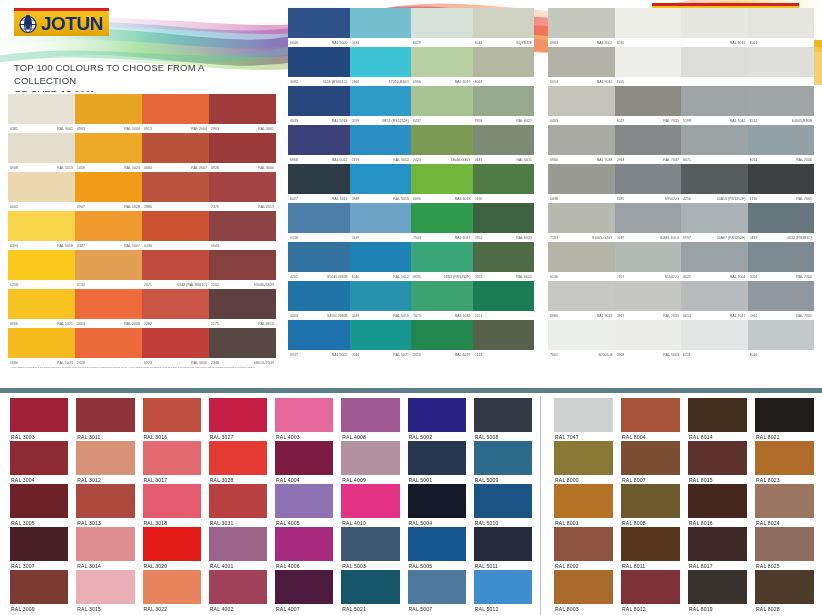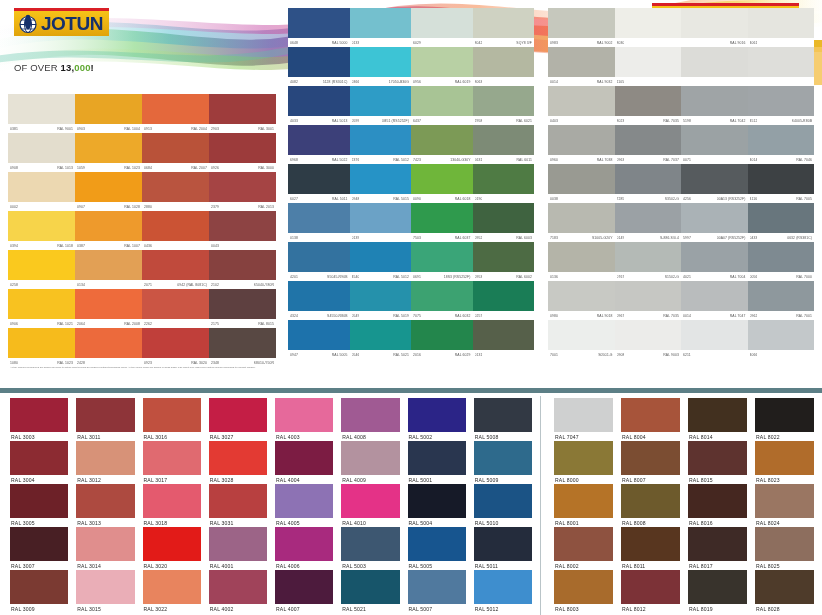--- a/index.html
+++ b/index.html
@@ -152,20 +152,21 @@
       <line x1="4" y1="21" x2="36" y2="21" stroke="#15306b" stroke-width="2"></line>
       <line x1="7" y1="12" x2="33" y2="12" stroke="#15306b" stroke-width="1.6"></line>
       <line x1="7" y1="30" x2="33" y2="30" stroke="#15306b" stroke-width="1.6"></line>
       <ellipse cx="20" cy="17" rx="6.5" ry="14" fill="#15306b"></ellipse>
       <circle cx="20" cy="6" r="4.6" fill="#15306b"></circle>
     </svg>
     <span class="jl-word">JOTUN</span>
   </div>
 
   <div class="tagline">
+    <div>TOP 100 COLOURS TO CHOOSE FROM A COLLECTION</div>
     <div><span>OF OVER </span><b>13,</b><span class="tag-green">000</span><b>!</b></div>
   </div>
 
   <div class="jotun-logo jl-right">
     <svg class="jl-globe" viewBox="0 0 40 40">
       <circle cx="20" cy="21" r="16" fill="#ffffff" stroke="#15306b" stroke-width="2.4"></circle>
       <ellipse cx="20" cy="21" rx="7" ry="16" fill="none" stroke="#15306b" stroke-width="2"></ellipse>
       <line x1="4" y1="21" x2="36" y2="21" stroke="#15306b" stroke-width="2"></line>
       <line x1="7" y1="12" x2="33" y2="12" stroke="#15306b" stroke-width="1.6"></line>
       <line x1="7" y1="30" x2="33" y2="30" stroke="#15306b" stroke-width="1.6"></line>

